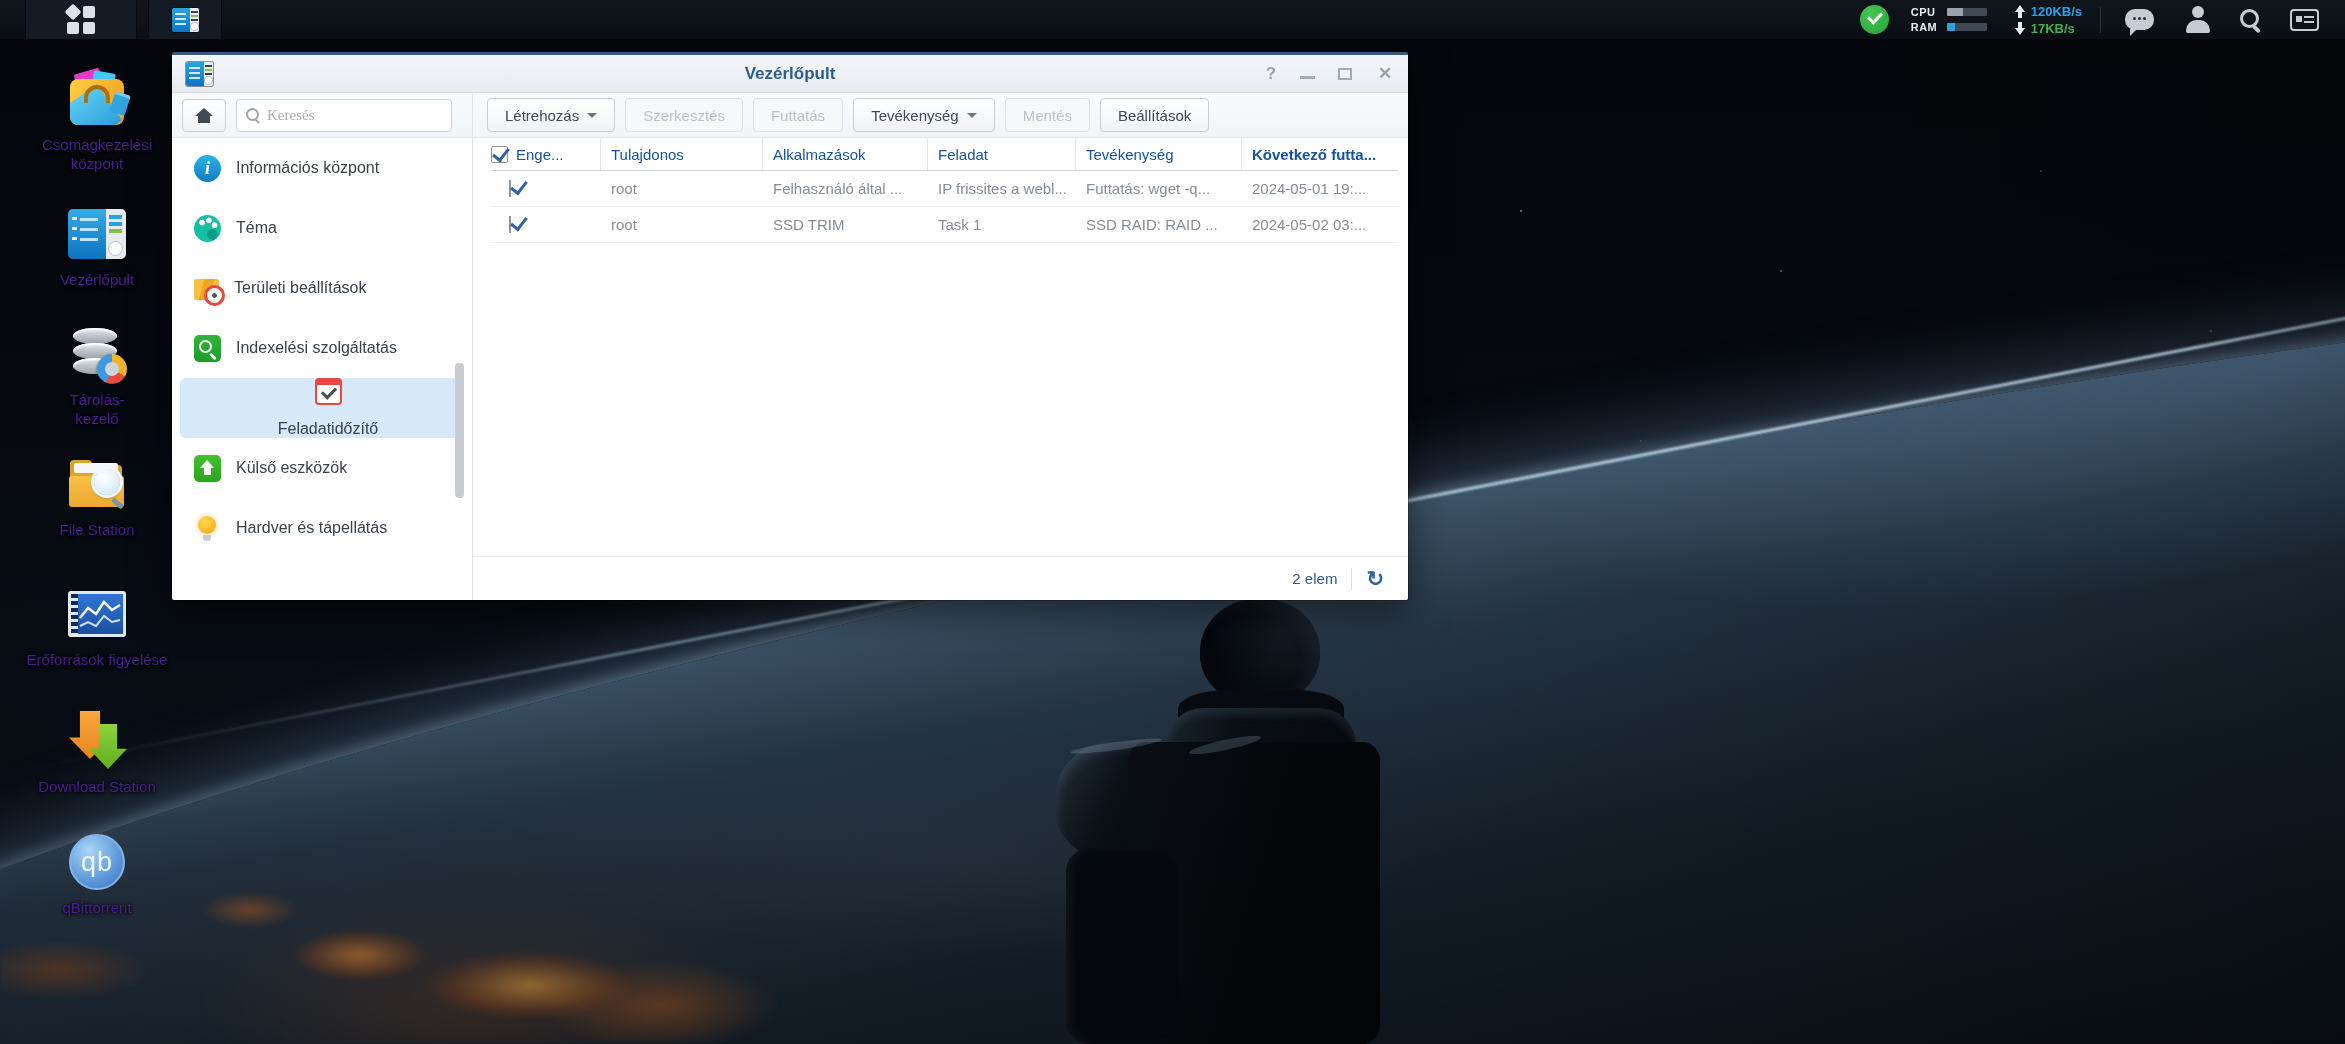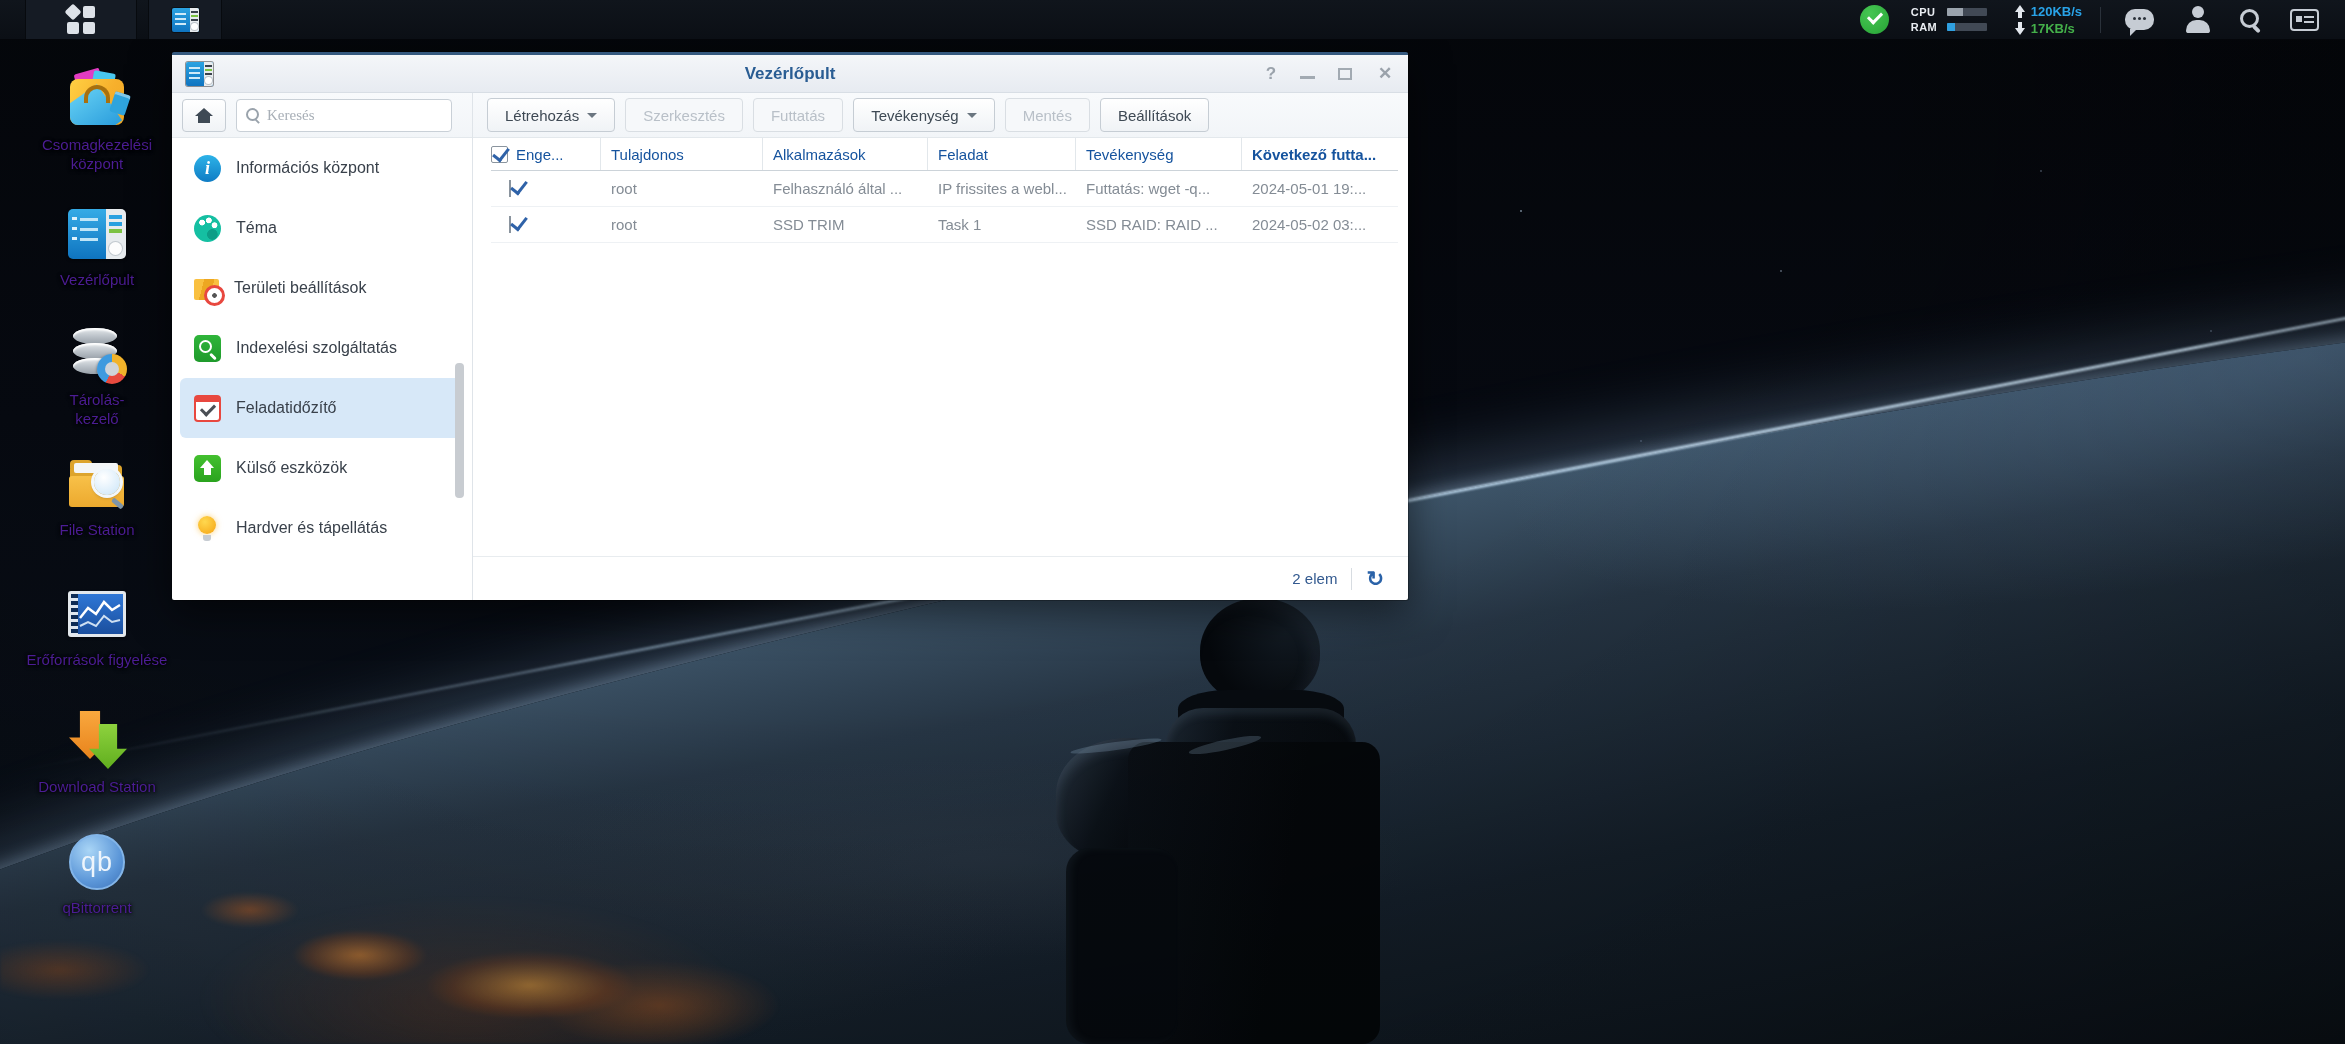--- a/index.html
+++ b/index.html
@@ -185,21 +185,21 @@
   .house::before { content:""; position:absolute; left:0; top:0; border-left:9px solid transparent; border-right:9px solid transparent; border-bottom:8px solid #3f4a55; }
   .house::after { content:""; position:absolute; left:3px; top:8px; width:12px; height:7px; background:#3f4a55; }
   .search-box { flex:1; height:33px; border:1px solid #c9d0d7; border-radius:4px; background:#fff; display:flex; align-items:center; padding:0 8px; gap:6px; }
   .search-glyph { position:relative; width:16px; height:16px; flex:none; }
   .search-glyph::before { content:""; position:absolute; left:1px; top:1px; width:9px; height:9px; border:2px solid #9aa3ac; border-radius:50%; }
   .search-glyph::after { content:""; position:absolute; right:1px; bottom:1px; width:6px; height:2px; background:#9aa3ac; transform:rotate(45deg); }
   .search-box input { border:none; outline:none; width:100%; font-size:15px; color:#444; font-family:Liberation Serif, serif; background:transparent; }
   .search-box input::placeholder { color:#a8afb7; }
   .side-list { position:absolute; left:0; top:45px; bottom:0; width:100%; overflow:hidden; }
   .side-item { height:60px; margin:0 10px 0 8px; display:flex; align-items:center; gap:15px; padding-left:14px; border-radius:6px; font-size:16px; color:#39414b; }
-  .side-item.selected { background:#d7e8f8; }
+  .side-item.selected { background:#d7e8f8;flex-direction:column; }
   .side-thumb { position:absolute; right:8px; top:225px; width:9px; height:135px; border-radius:4px; background:#c8ccd1; }
 
   
   .s-ic { width:27px; height:27px; position:relative; flex:none; }
   .ic-info { border-radius:50%; background:linear-gradient(180deg,#2db3e8,#0f7cc4); }
   .ic-info::after { content:"i"; position:absolute; inset:0; color:#fff; font-family:"Liberation Serif",serif; font-style:italic; font-weight:bold;
     font-size:18px; display:flex; align-items:center; justify-content:center; }
   .ic-theme { border-radius:50%; background:
     radial-gradient(circle 2.6px at 30% 28%, #fff 2.6px, transparent 3.2px),
     radial-gradient(circle 2.6px at 55% 20%, #fff 2.6px, transparent 3.2px),

